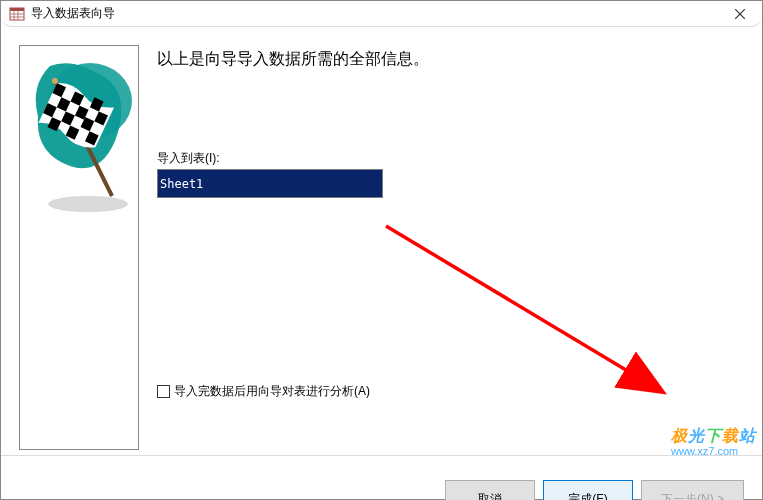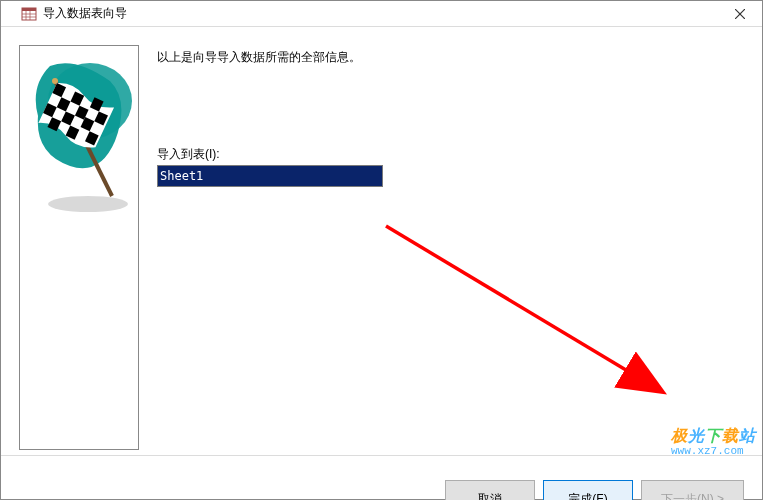--- a/index.html
+++ b/index.html
@@ -22,22 +22,23 @@
       border: 1px solid #888;
       background: #fff;
       position: relative;
     }
     .titlebar {
       height: 26px;
       background: #fff;
       border-bottom: 1px solid #dcdcdc;
       display: flex;
       align-items: center;
-      padding: 0 20px;
-      position: relative;
+      padding: 0 8px;
+      position: relative;
+      border-radius: 11px;
     }
     .titlebar-icon {
       width: 16px;
       height: 16px;
       margin-right: 6px;
       display: inline-flex;
       align-items: center;
       justify-content: center;
     }
     .titlebar-icon svg {
@@ -84,37 +85,37 @@
       width: 120px;
       height: 200px;
     }
     .main-area {
       flex: 1;
       padding-left: 18px;
       padding-top: 4px;
       position: relative;
     }
     .info-text {
-      font-size: 12px;
+      font-size: 16px;
       color: #000;
       margin-bottom: 80px;
     }
     .input-group {
       margin-bottom: 10px;
       margin-top: 40px;
     }
     .input-label {
       font-size: 12px;
       color: #000;
       margin-bottom: 2px;
       display: block;
     }
     .text-input {
       width: 226px;
-      height: 22px;
+      height: 29px;
       border: 1px solid #7a7a7a;
       background: #0a246a;
       color: #fff;
       font-family: "SimSun", monospace;
       font-size: 12px;
       padding: 0 2px;
       line-height: 15px;
     }
     .checkbox-row {
       position: absolute;
@@ -194,21 +195,21 @@
       letter-spacing: 1px;
     }
     .watermark .line1 .c1 { color: #ff9900; }
     .watermark .line1 .c2 { color: #33aaff; }
     .watermark .line1 .c3 { color: #33cc55; }
     .watermark .line1 .c4 { color: #ff9900; }
     .watermark .line1 .c5 { color: #33aaff; }
     .watermark .line2 {
       font-size: 11px;
       color: #33aaff;
-      font-family: Liberation Mono, monospace;
+      font-family: Liberation Sans, sans-serif;
       margin-top: -2px;
     }
   </style>
 </head>
 <body>
 
 <div class="window">
 
   <div class="titlebar">
     <span class="titlebar-icon">
@@ -264,20 +265,24 @@
     </div>
 
     <div class="main-area">
       <div class="info-text">以上是向导导入数据所需的全部信息。</div>
 
       <div class="input-group">
         <label class="input-label">导入到表(I):</label>
         <input type="text" class="text-input" value="Sheet1" style="">
       </div>
 
+      <div class="checkbox-row">
+        <span class="checkbox"></span>
+        <span class="checkbox-label">导入完数据后用向导对表进行分析(A)</span>
+      </div>
     </div>
   </div>
 
   <div class="button-bar">
     <button class="btn">取消</button>
     <button class="btn highlight">完成(F)</button>
     <button class="btn disabled">下一步(N) &gt;</button>
   </div>
 
   <svg class="red-arrow" width="310" height="200">

